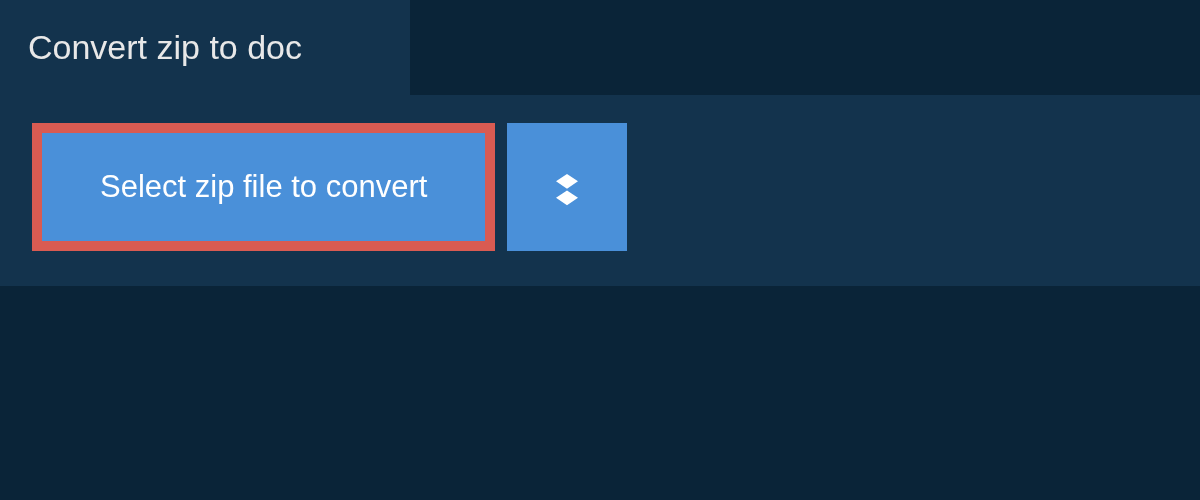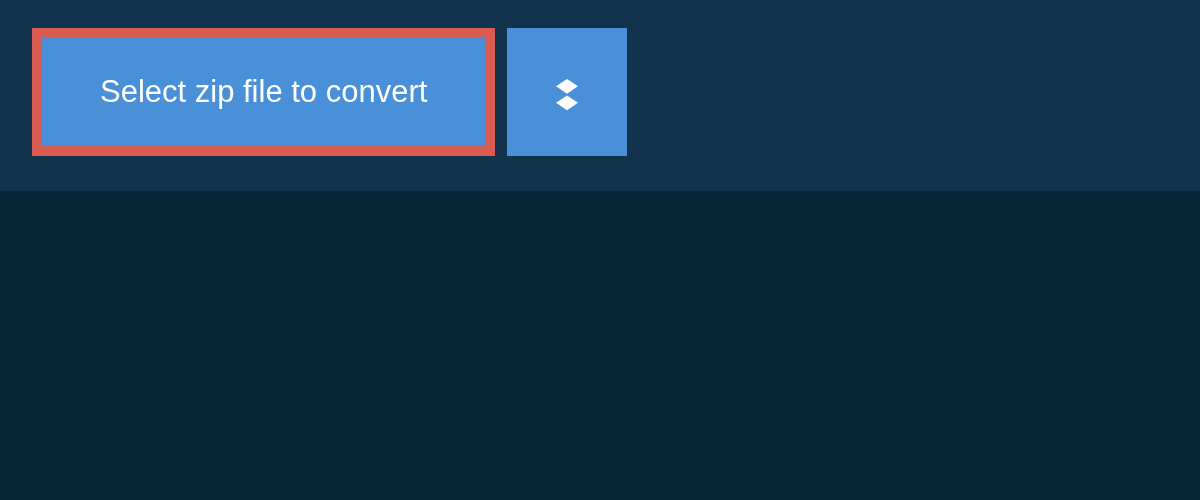--- a/index.html
+++ b/index.html
@@ -58,20 +58,23 @@
       width: 44px;
       height: 44px;
       fill: #ffffff;
     }
   </style>
 </head>
 <body>
 
 <div class="panel">
   <div class="tab-bar">
+    <div class="tab">
+      <span>Convert zip to doc</span>
+    </div>
     <div class="tab-spacer"></div>
   </div>
   <div class="button-row">
     <div class="select-button">
       <span>Select zip file to convert</span>
     </div>
     <div class="dropbox-button">
       <span>
         <svg viewBox="0 0 24 24">
           <path d="M6 2L0 6l6 4-6 4 6 4 6-4 6 4 6-4-6-4 6-4-6-4-6 4z M6 2l6 4-6 4L0 6z M18 2l6 4-6 4-6-4z M0 14l6-4 6 4-6 4z M12 14l6-4 6 4-6 4z M6 19l6-4 6 4-6 4z"></path>

